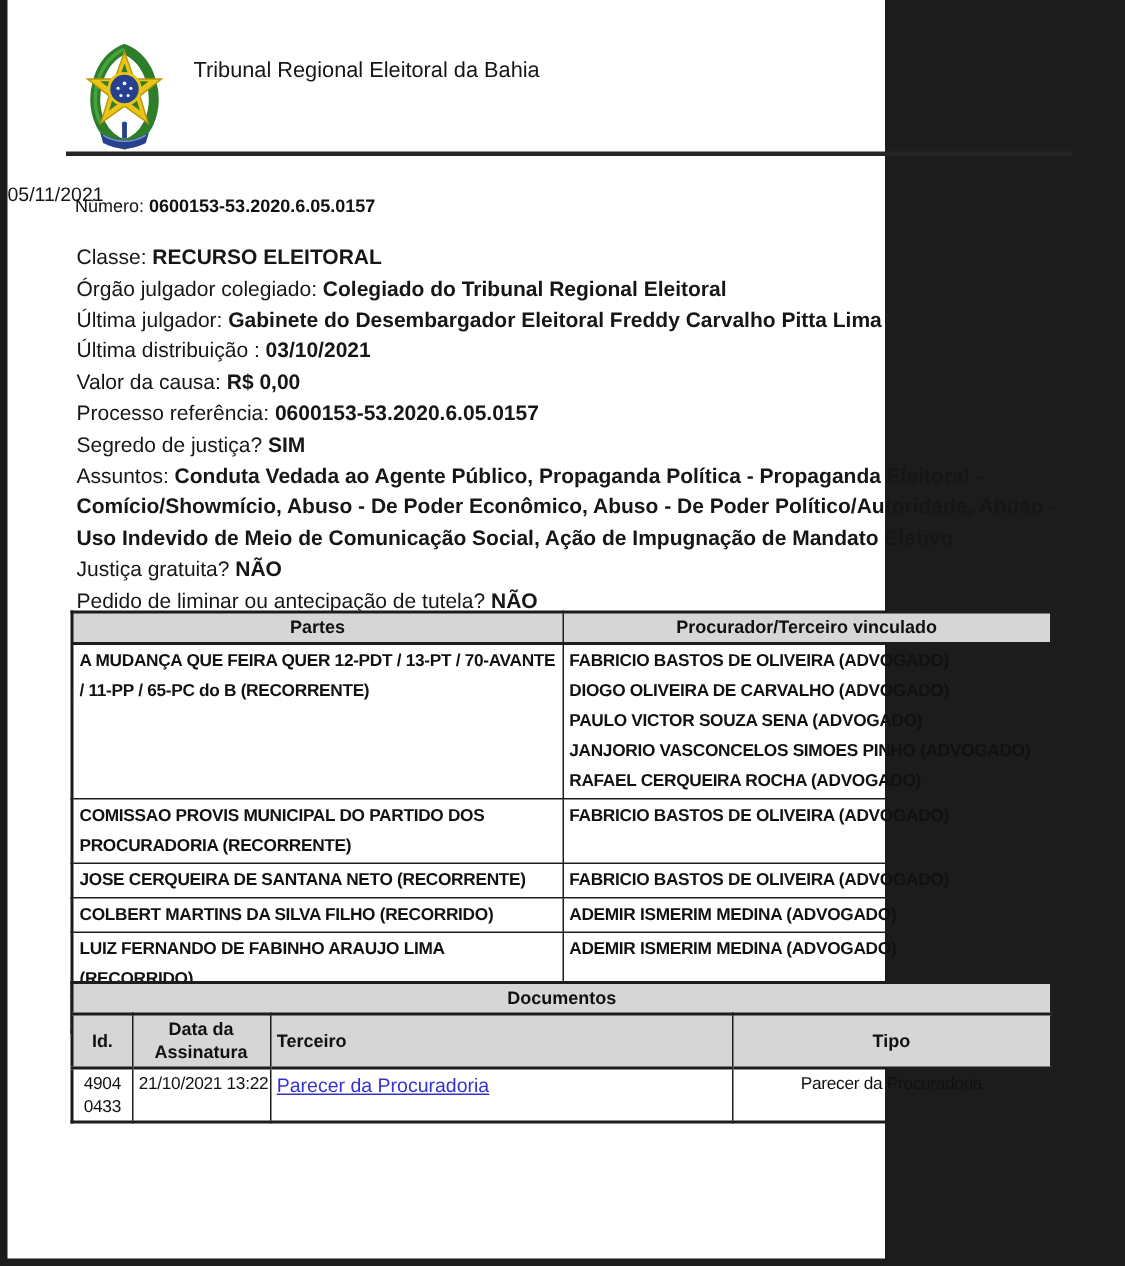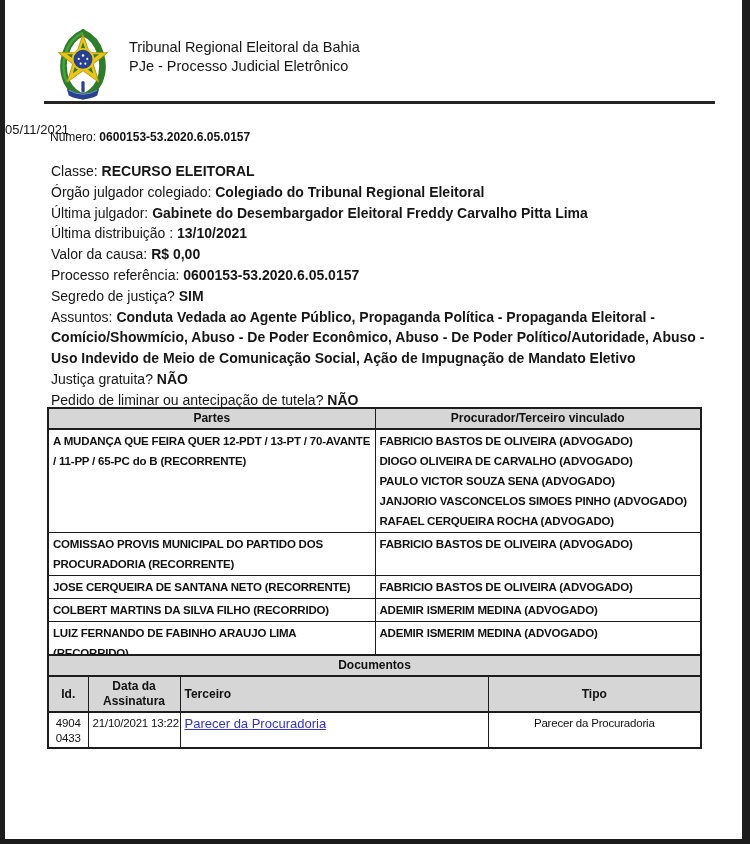--- a/index.html
+++ b/index.html
@@ -6,21 +6,21 @@
     margin: 0; padding: 0;
     width: 750px; height: 844px;
     overflow: hidden;
     background: #1c1c1c;
     font-family: "Liberation Sans", "DejaVu Sans", sans-serif;
     color: #111;
   }
   .page {
     position: absolute;
     left: 5px; top: 0;
-    width: 737px; height: 839px;
+    width: 585px; height: 839px;
     background: #ffffff;
   }
   
   .logo {
     position: absolute; left: 49px; top: 29px;
     width: 58px; height: 74px;
   }
   .header-text {
     position: absolute; left: 124px; top: 38px;
     font-size: 14.5px; line-height: 19px; color: #161616;
@@ -98,37 +98,36 @@
     <circle cx="34.5" cy="31.5" r="1.1" fill="#ffffff"></circle>
     <circle cx="27.5" cy="36.5" r="1.1" fill="#ffffff"></circle>
     <circle cx="32.5" cy="36.5" r="1.1" fill="#ffffff"></circle>
     <rect x="28.3" y="55" width="3.4" height="12" rx="1" fill="#27418f"></rect>
     <path d="M13 63 Q 30 73 47 63 L 45 70 Q 30 78 15 70 Z" fill="#27418f"></path>
     <path d="M15 64.5 Q 30 73 45 64.5" fill="none" stroke="#7d93d8" stroke-width="1"></path>
   </svg>
 
   <div class="header-text">
     <div>Tribunal Regional Eleitoral da Bahia</div>
-    <div>PJe - Processo Judicial Eletrônico</div>
   </div>
 
   <div class="rule"></div>
 
   <div class="doc-date">05/11/2021</div>
 
   <div class="numero-line">
     <span>Número:</span>
     <span class="b">0600153-53.2020.6.05.0157</span>
   </div>
 
   <div class="meta">
     <div><span>Classe:</span> <span class="b">RECURSO ELEITORAL</span></div>
     <div><span>Órgão julgador colegiado:</span> <span class="b">Colegiado do Tribunal Regional Eleitoral</span></div>
     <div><span>Última julgador:</span> <span class="b">Gabinete do Desembargador Eleitoral Freddy Carvalho Pitta Lima</span></div>
-    <div><span>Última distribuição :</span> <span class="b">13/10/2021</span></div>
+    <div><span>Última distribuição :</span> <span class="b">03/10/2021</span></div>
     <div><span>Valor da causa:</span> <span class="b">R$ 0,00</span></div>
     <div><span>Processo referência:</span> <span class="b">0600153-53.2020.6.05.0157</span></div>
     <div><span>Segredo de justiça?</span> <span class="b">SIM</span></div>
     <div><span>Assuntos:</span> <span class="b">Conduta Vedada ao Agente Público, Propaganda Política - Propaganda Eleitoral - Comício/Showmício, Abuso - De Poder Econômico, Abuso - De Poder Político/Autoridade, Abuso - Uso Indevido de Meio de Comunicação Social, Ação de Impugnação de Mandato Eletivo</span></div>
     <div><span>Justiça gratuita?</span> <span class="b">NÃO</span></div>
     <div><span>Pedido de liminar ou antecipação de tutela?</span> <span class="b">NÃO</span></div>
   </div>
 
   <table class="tbl partes-tbl">
     <colgroup>

